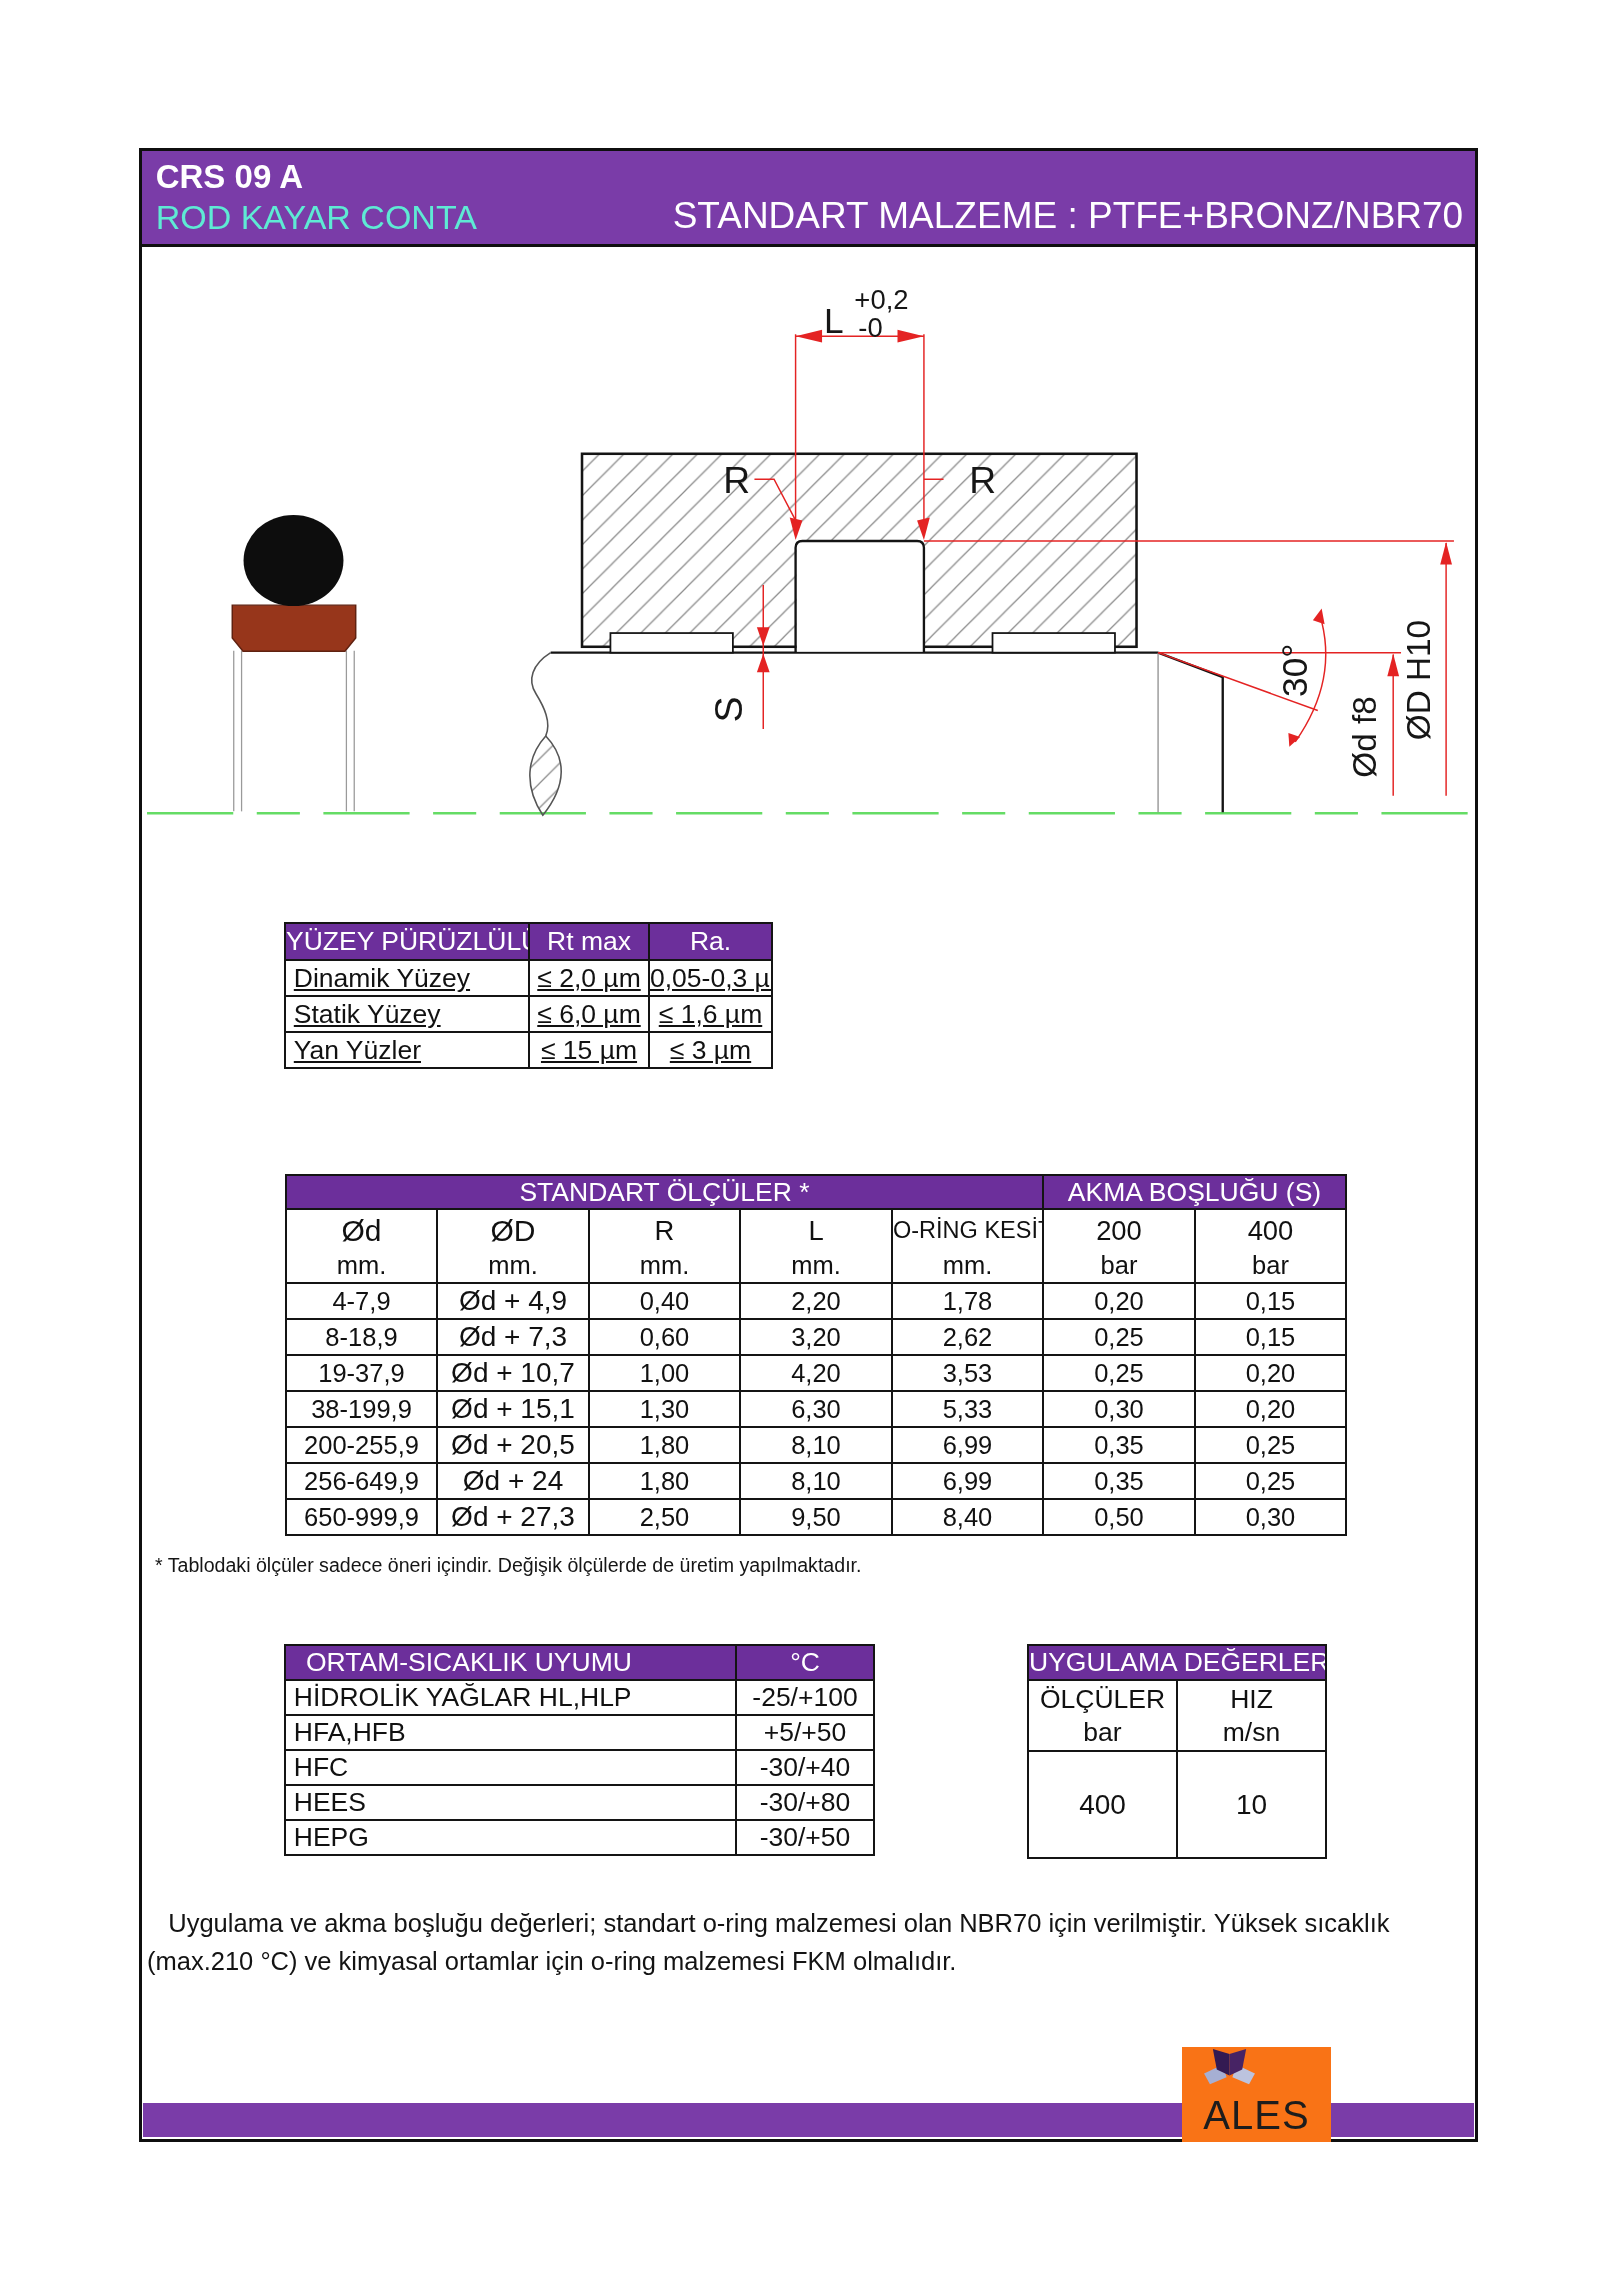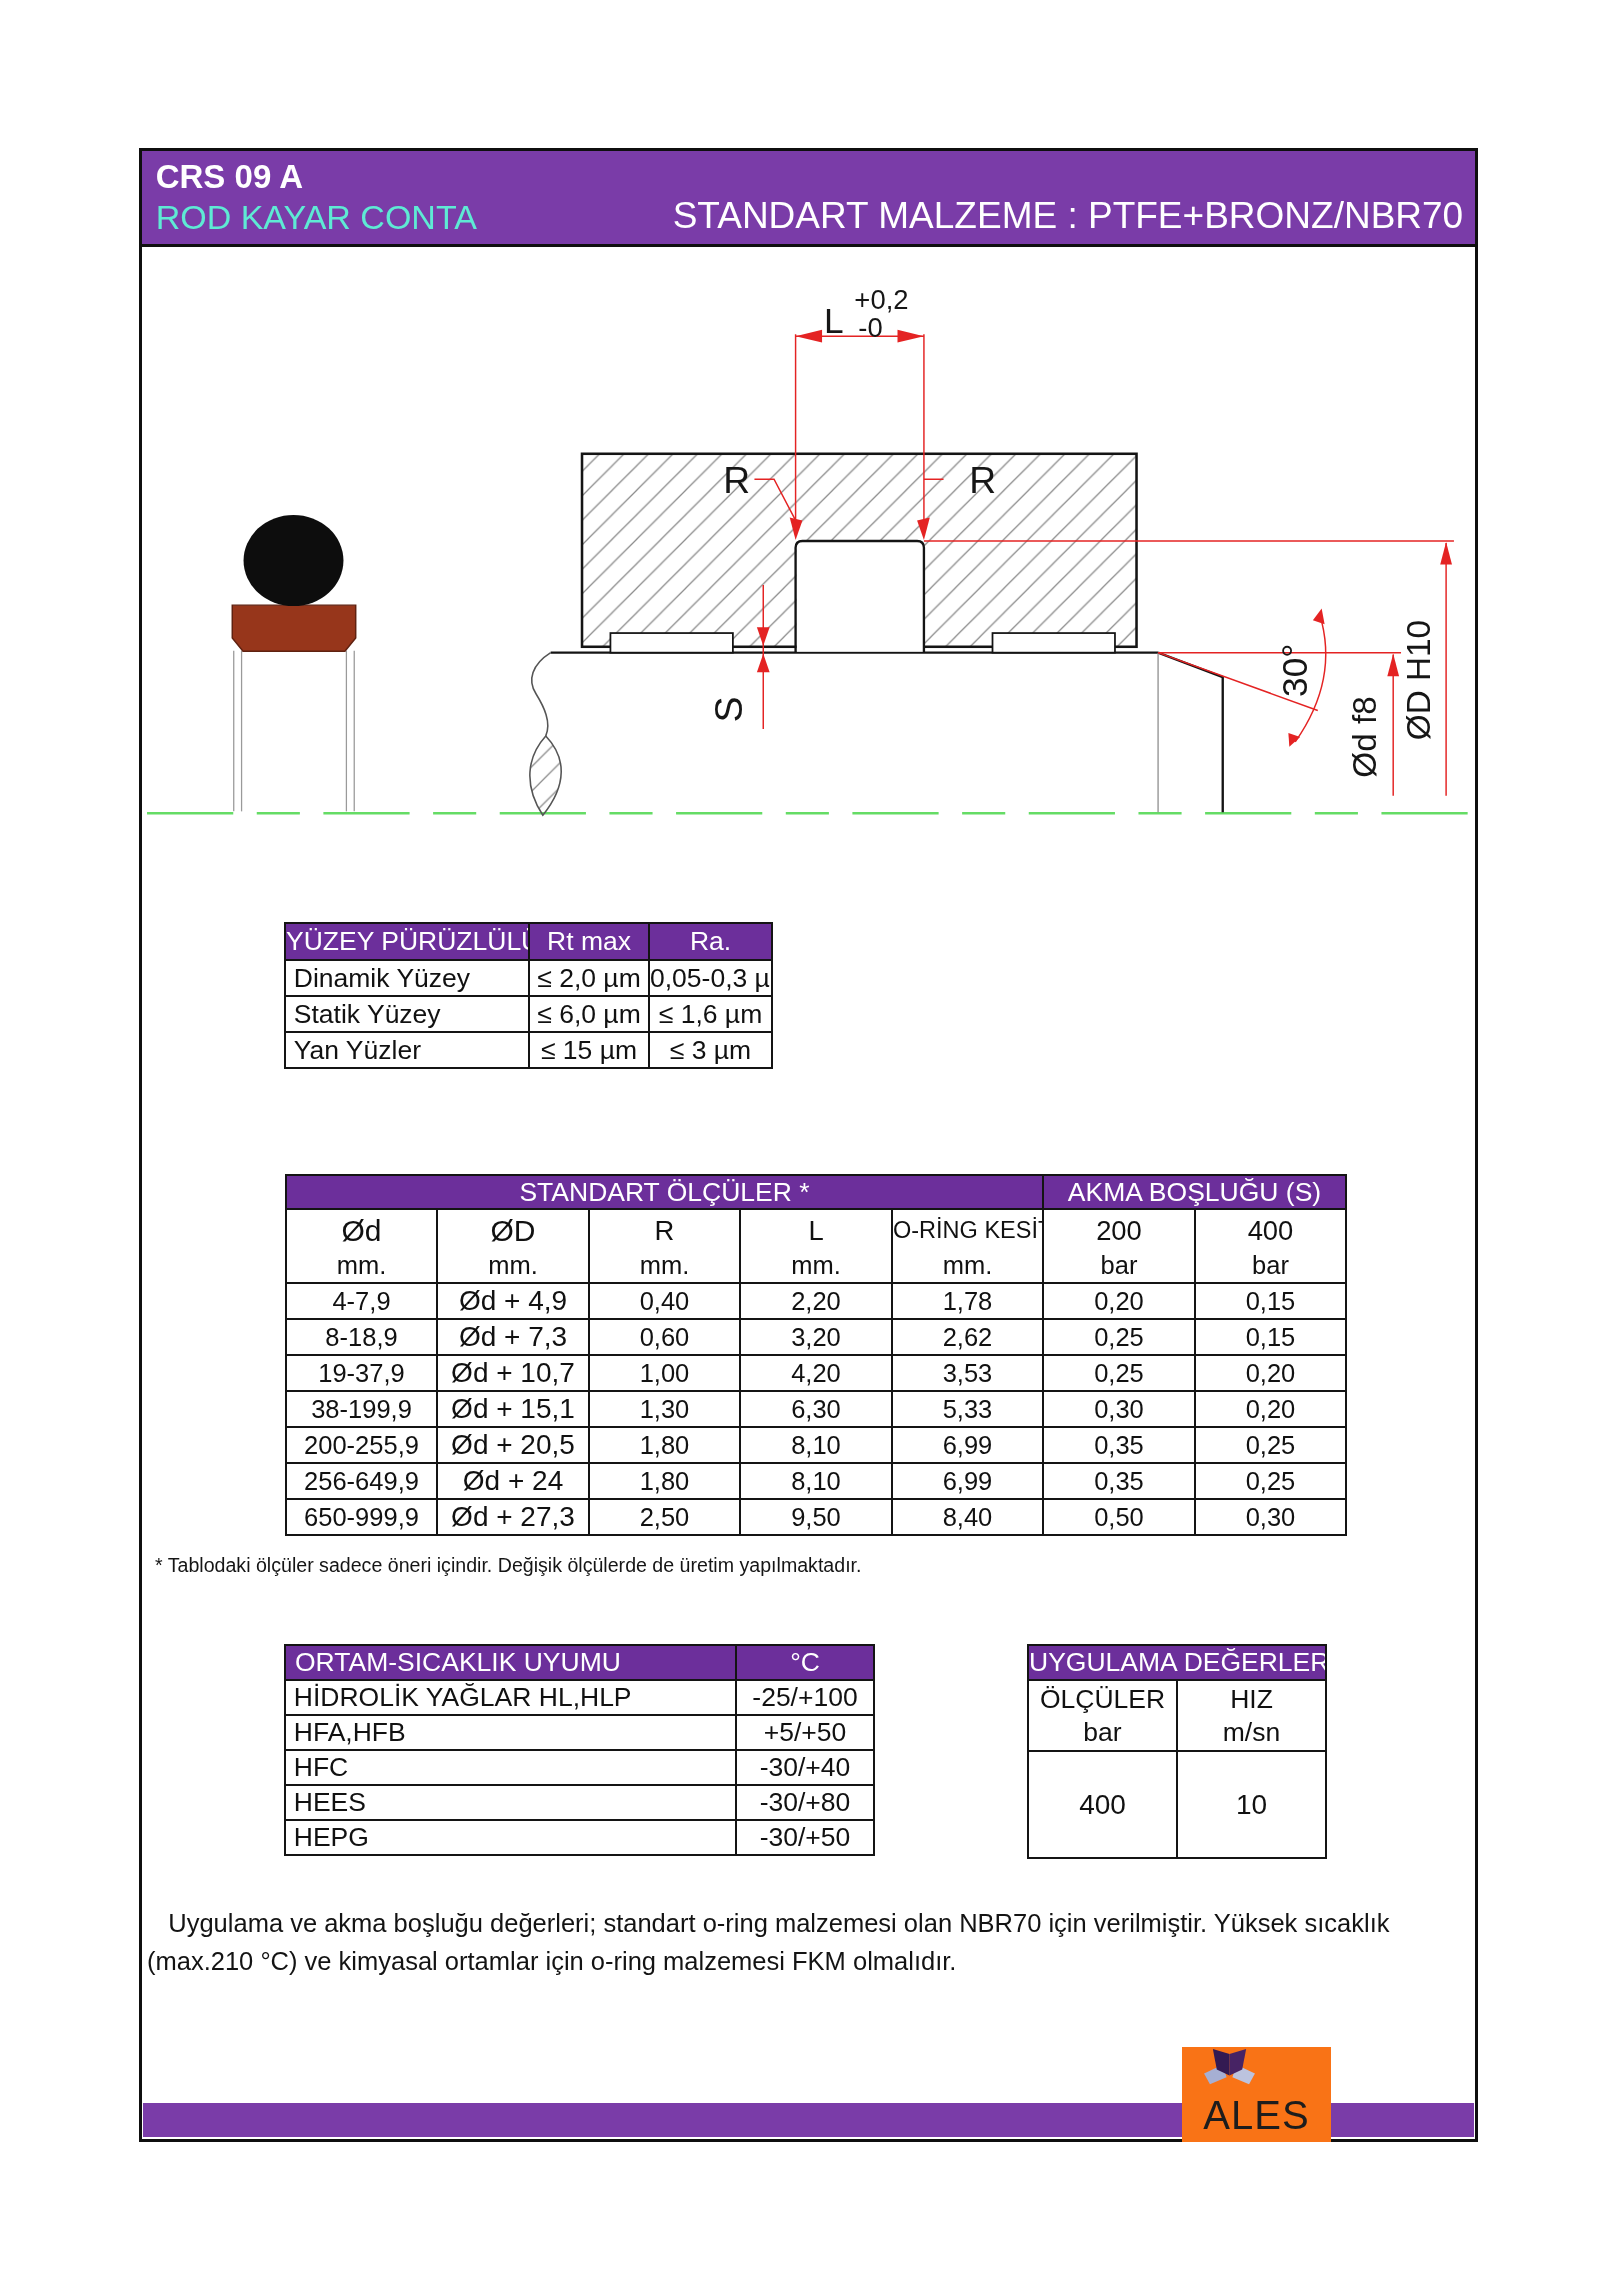--- a/index.html
+++ b/index.html
@@ -23,36 +23,36 @@
   #logo-box svg { position:absolute; left:19.6px; top:2px; }
   
   table { border-collapse:collapse; position:absolute; table-layout:fixed; background:#fff; }
   td, th { border:2px solid #141414; text-align:center; vertical-align:middle; font-weight:normal;
            overflow:hidden; white-space:nowrap; }
   th.ph { background:#6c2f9b; color:#fff; }
   table { border:2.9px solid #0d0d0d; }
   
   #t-surface { left:284px; top:922px; width:487px; font-size:26.5px; }
   #t-surface th { height:37px; font-size:26.5px; }
-  #t-surface td { height:36px; }
+  #t-surface td { height:36px;text-decoration:underline; }
   #t-surface td.lbl { text-align:left; padding-left:7.8px; }
   
   #t-dim { left:285px; top:1174px; width:1062px; }
   #t-dim th.ph { height:34px; font-size:26.5px; }
   #t-dim .sub { height:74px; }
   #t-dim .sub .sym { font-size:27.4px; line-height:39px; }
   #t-dim .sub .sym.big { font-size:30px; }
   #t-dim .sub .sym.small { font-size:23.5px; }
   #t-dim .sub .unit { font-size:25.5px; line-height:31px; }
   #t-dim td { height:36px; font-size:25.5px; }
   #t-dim td.od { font-size:28px; }
   
   #t-temp { left:284px; top:1644px; width:589px; font-size:26.5px; }
   #t-temp th { height:35px; font-size:26.5px; }
-  #t-temp th.lbl { text-align:left; padding-left:9px; }
+  #t-temp th.lbl { text-align:left; padding-left:20px; }
   #t-temp td { height:35px; }
   #t-temp td.lbl { text-align:left; padding-left:7.8px; }
   
   #t-app { left:1027px; top:1644px; width:298px; }
   #t-app th.ph { height:35px; font-size:26.5px; }
   #t-app .sub { height:71px; }
   #t-app .sub div { line-height:33px; font-size:26.5px; }
   #t-app td.val { height:107px; font-size:28px; }
   
   #footnote { position:absolute; left:155px; top:1554px; font-size:19.6px; color:#151515; }

